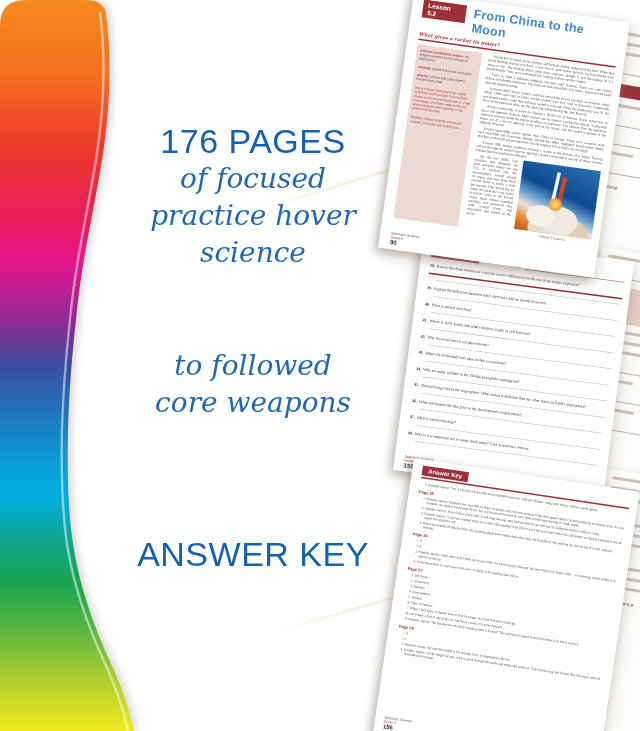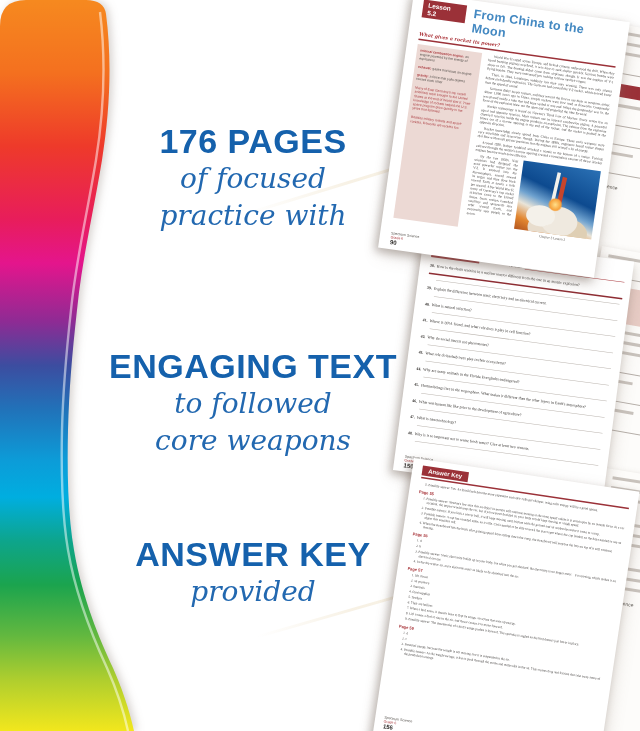--- a/index.html
+++ b/index.html
@@ -5,21 +5,21 @@
   html,body{margin:0;padding:0;}
   body{width:640px;height:731px;position:relative;overflow:hidden;background:#ffffff;
        font-family:"Liberation Sans",sans-serif;}
   
   .ray{position:absolute;height:3px;opacity:.55;z-index:0;
        background:linear-gradient(90deg,rgba(241,230,207,0),#f1e6cf 25%,#f1e6cf 75%,rgba(241,230,207,0));}
   
   #ribbon{position:absolute;left:0;top:0;z-index:5;filter:drop-shadow(3px 0 4px rgba(90,70,60,.25));}
   
   .benefit{position:absolute;left:92px;width:322px;text-align:center;z-index:1;}
-  .benefit .head{font-family:"Liberation Sans",sans-serif;font-weight:700;font-size:34px;
+  .benefit .head{font-family:"Liberation Sans",sans-serif;font-weight:400;font-size:34px;
                  line-height:38px;letter-spacing:.5px;color:#1561ac;}
   .benefit .sub{font-family:"DejaVu Serif",serif;font-style:italic;font-size:28px;
                 line-height:37px;color:#2268b0;}
   
   .page{position:absolute;background:#fff;transform-origin:top left;
         box-shadow:-3px 4px 9px rgba(110,95,85,.40),2px 6px 16px rgba(140,125,110,.25);}
   .page-inner{transform:scale(.5);transform-origin:0 0;position:relative;}
   .strip{position:absolute;background:#fdfcfa;transform-origin:top left;
          box-shadow:-2px 3px 7px rgba(120,105,95,.35);z-index:1;overflow:hidden;}
   .greek{height:3px;background:#c9c3bd;margin:7px 8px 0 8px;}
@@ -117,30 +117,29 @@
     C 86 220 76 260 71 310
     C 66 355 63 390 62 430
     C 61 475 62 515 68 550
     C 76 598 94 640 107 668
     C 115 686 123 708 128 731"></path>
 </svg>
 
 <div class="benefit" style="top:122px;">
   <div class="head">176 PAGES</div>
   <div class="sub">of focused</div>
-  <div class="sub">practice with</div>
+  <div class="sub">practice hover</div>
+  <div class="sub">science</div>
 </div>
 <div class="benefit" style="top:347px;">
-  <div class="head">ENGAGING TEXT</div>
   <div class="sub">to followed</div>
   <div class="sub">core weapons</div>
 </div>
 <div class="benefit" style="top:535px;">
   <div class="head">ANSWER KEY</div>
-  <div class="sub">provided</div>
 </div>
 
 <div class="strip" style="left:598px;top:20px;width:86px;height:240px;transform:rotate(10deg);">
   <div class="greek" style="width:60px;"></div>
   <div class="greek" style="width:52px;"></div>
   <div class="greek" style="width:58px;"></div>
   <div class="uline"></div>
   <div class="banner"></div>
   <div class="greek" style="width:55px;"></div>
   <div class="uline"></div>

